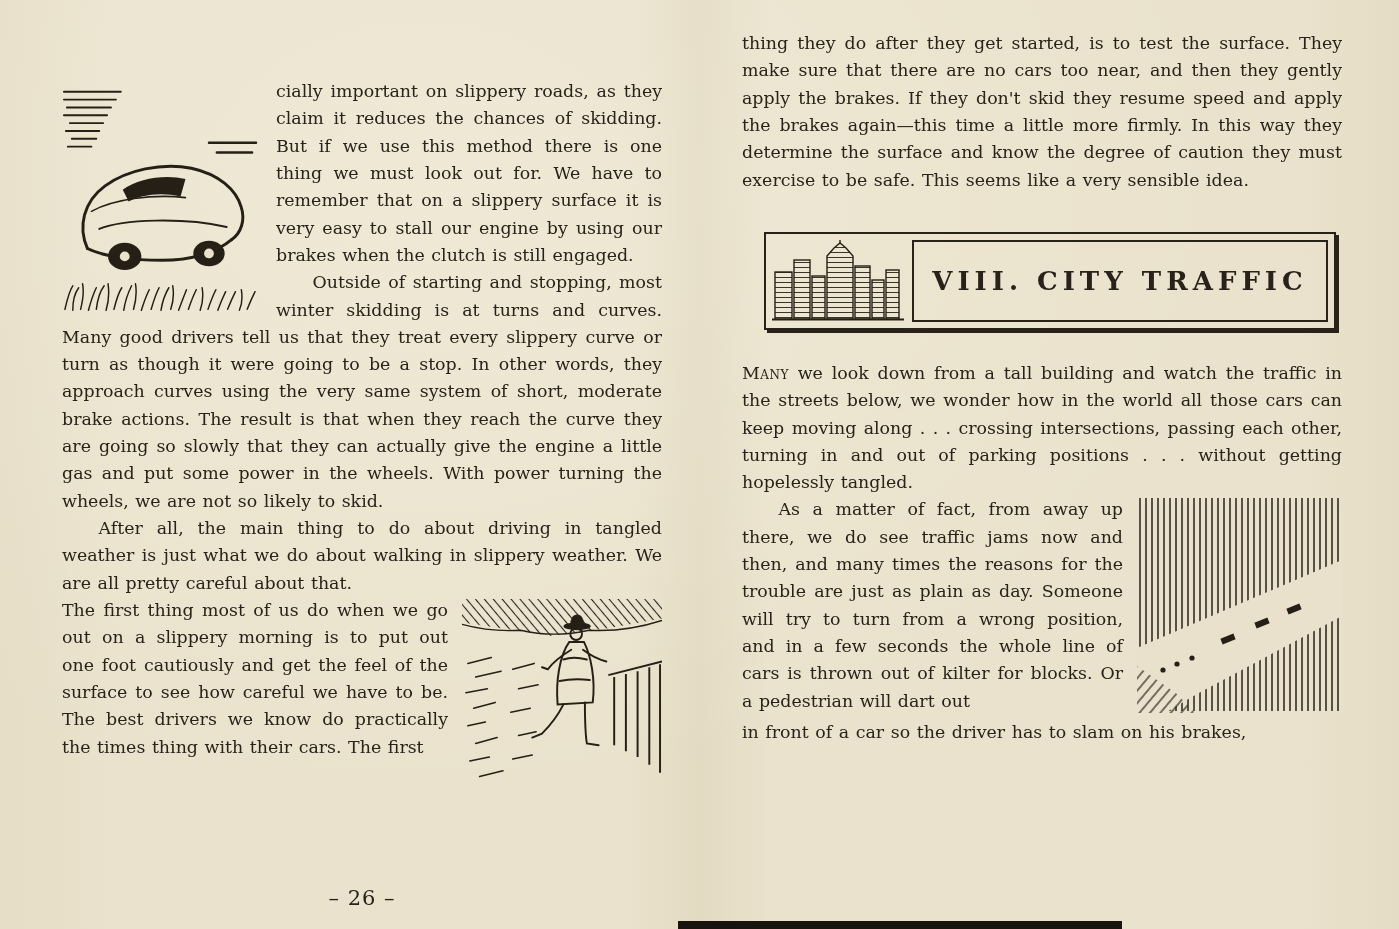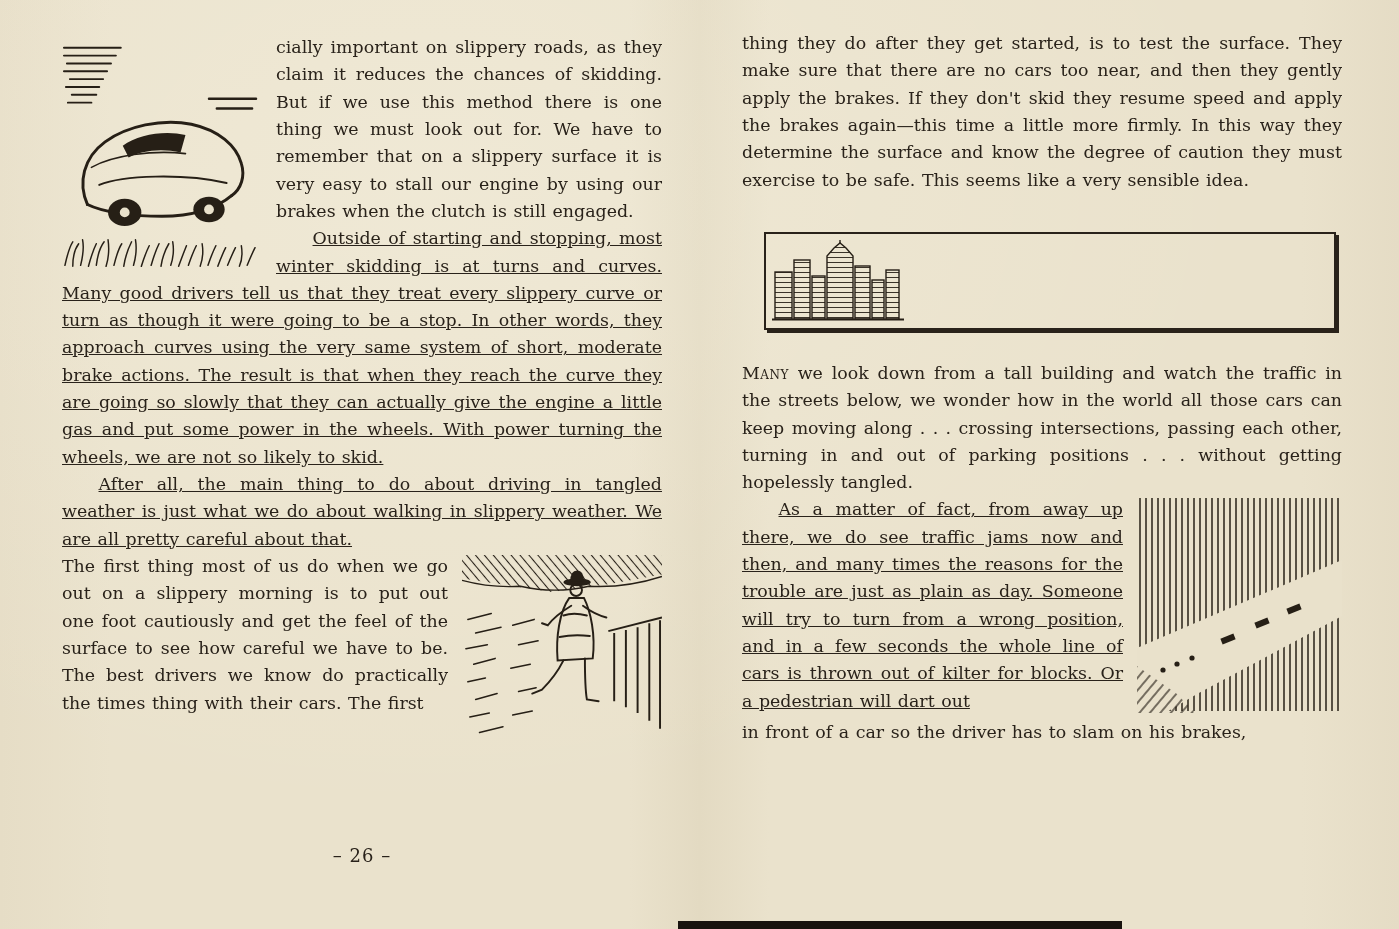--- a/index.html
+++ b/index.html
@@ -11,37 +11,37 @@
       linear-gradient(90deg, #e6ddc6 0%, #eae2cc 8%, #eae2cc 45%, #e3dac2 50%, #eae2cc 55%, #eae2cc 93%, #e5dcc5 100%);
     background-color:#e9e1cb;
     overflow:hidden;
     font-family:"DejaVu Serif","Liberation Serif",serif;
     color:#29221a;
   }
   .page{
     position:absolute;top:34px;width:600px;height:832px;
     display:flex;flex-direction:column;overflow:hidden;
   }
-  .page-left{left:62px;}
+  .page-left{left:62px;margin-top:44px;}
   .page-right{left:742px;top:30px;}
   .page-body{flex:1 1 auto;}
   p.bodytext{
     margin:0;
     font-size:17.4px;line-height:1.57;
     text-align:justify;
     word-spacing:.06em;
   }
-  p.indent{text-indent:2.1em;text-decoration:underline;}
+  p.indent{text-indent:2.1em;}
   .float-art-left{float:left;width:196px;height:238px;margin:2px 18px 4px 0;}
   .float-art-right{float:right;margin:2px 0 6px 14px;}
   .float-art-right.ped{width:200px;height:192px;}
   .float-art-right.intersection{width:205px;height:215px;}
   .clearfix{clear:both;}
   .pagenum{
-    text-align:center;font-size:18px;letter-spacing:1px;
+    text-align:center;font-size:21px;letter-spacing:1px;
     padding-top:10px;
   }
   .chapter-box{
     border:2px solid #29221a;
     box-shadow:3px 3px 0 0 #29221a;
     padding:6px;
     display:flex;align-items:stretch;
     margin:38px 6px 30px 22px;
     background:transparent;
   }
@@ -150,20 +150,23 @@
               <rect x="40" y="36" width="13" height="43"></rect>
               <polygon points="55,79 55,16 62,8 68,3 74,8 81,16 81,79"></polygon>
               <rect x="83" y="26" width="15" height="53"></rect>
               <rect x="100" y="40" width="12" height="39"></rect>
               <rect x="114" y="30" width="13" height="49"></rect>
             </g>
             <line x1="0" y1="79.5" x2="132" y2="79.5" stroke="#261f16" stroke-width="2"></line>
             <line x1="68" y1="3" x2="68" y2="0" stroke="#261f16" stroke-width="1.4"></line>
           </svg>
         </div>
+        <div class="chapter-title-box">
+          <span>VIII. CITY TRAFFIC</span>
+        </div>
       </div>
 
       <p class="bodytext"><span class="lead-smallcaps">Many</span><span> we look down from a tall building and watch the traffic in the streets below, we wonder how in the world all those cars can keep moving along . . . crossing intersections, passing each other, turning in and out of parking positions . . . without getting hopelessly tangled.</span></p>
 
       <div>
         <div class="float-art-right intersection">
           <svg viewBox="0 0 205 215">
             <defs>
               <pattern id="int-v" width="6" height="9" patternUnits="userSpaceOnUse">
                 <path d="M3 0 V9" stroke="#261f16" stroke-width="1.5"></path>

